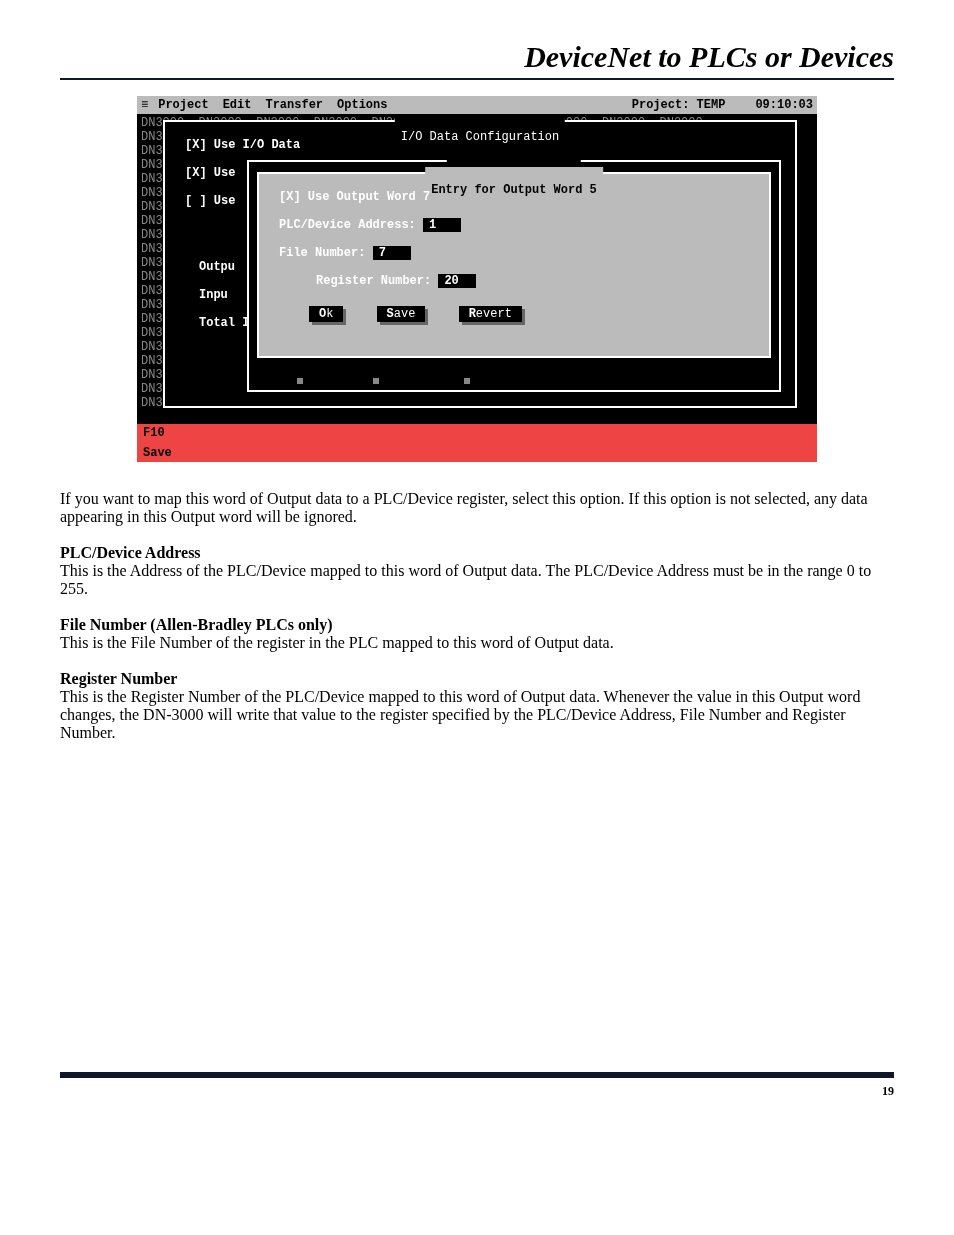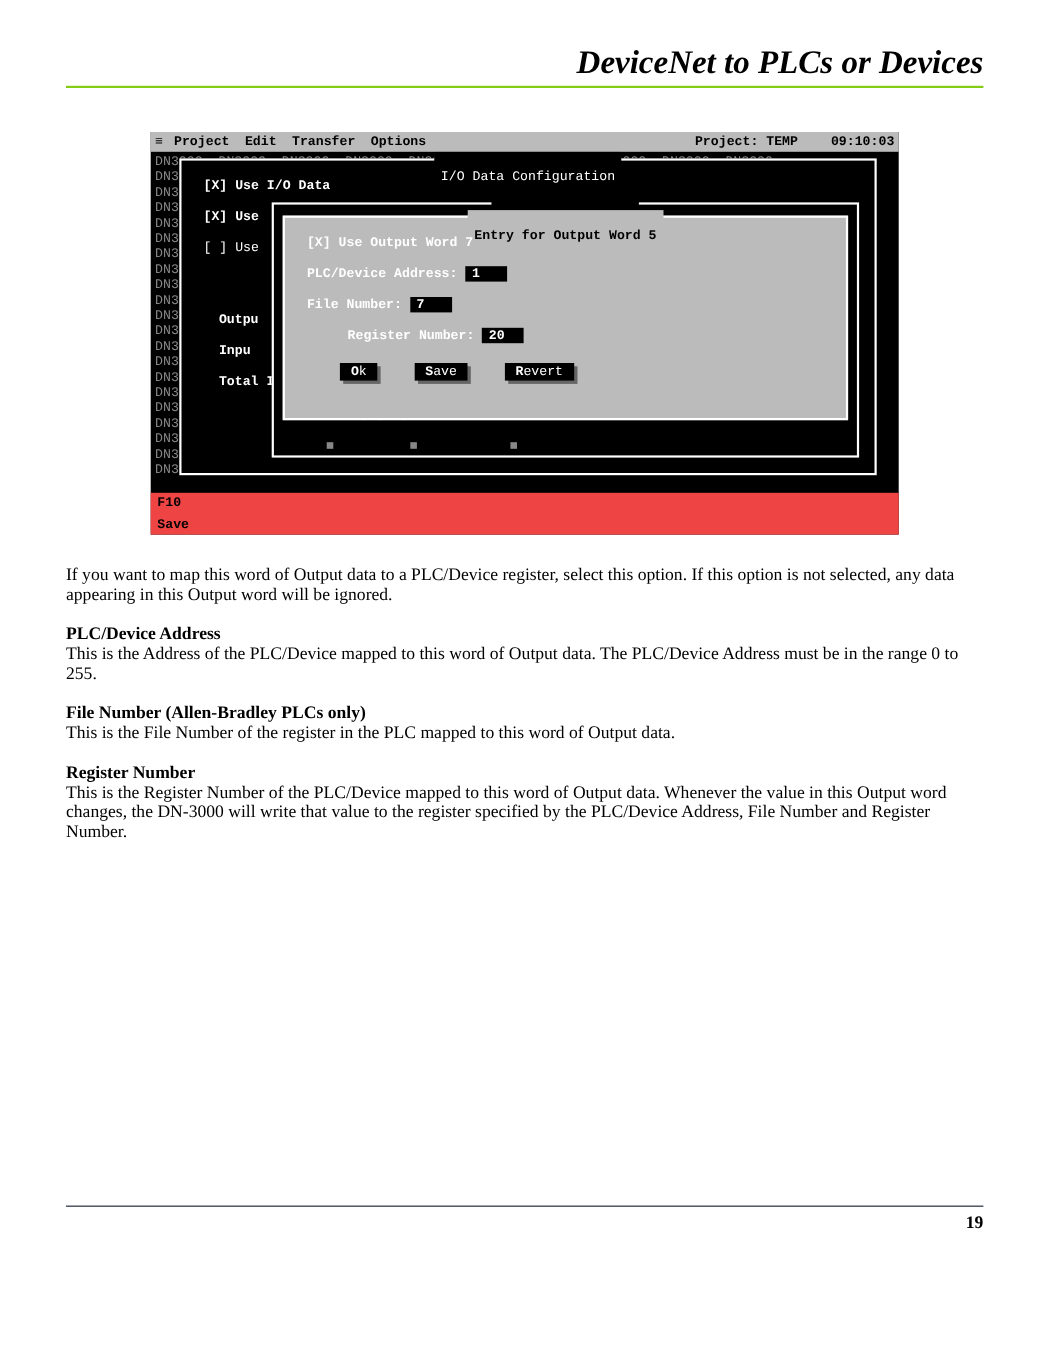--- a/index.html
+++ b/index.html
@@ -10,23 +10,23 @@
     color: #000;
     background: #fff;
     width: 954px;
     box-sizing: border-box;
   }
   .page-title {
     font-style: italic;
     font-weight: bold;
     font-size: 30px;
     text-align: right;
-    border-bottom: 2px solid #84cc16;
+    border-bottom: 2px solid #0f172a;
     padding-bottom: 4px;
-    margin-bottom: 40px;
+    margin-bottom: 16px;
   }
   .screenshot-wrap {
     margin: 0 auto 28px auto;
     width: 680px;
   }
   .tui {
     font-family: "Courier New", monospace;
     font-size: 12px;
     line-height: 14px;
     background: #000;
@@ -110,22 +110,22 @@
     display:flex;
     gap:6px;
     flex-direction:column;
   }
   .help-bar .key { color:#000; font-weight:bold; }
   .section-heading { font-weight: bold; margin-top: 18px; }
   .section-body { margin: 0 0 8px 0; }
   .page-number {
     text-align: right;
     font-weight: bold;
-    font-size: 16px;
-    border-top: 1px solid #0f172a;
+    font-size: 12px;
+    border-top: 6px solid #0f172a;
     padding-top: 6px;
     margin-top: 330px;
   }
   .left-labels { position:absolute; left:34px; color:#fff; font-weight:bold; }
   .right-labels { position:absolute; right:30px; color:#fff; font-weight:bold; }
   .counter { position:absolute; color:#888; }
 </style>
 </head>
 <body>
 
@@ -172,21 +172,21 @@
 DN3                                                                          000
 DN3                                                                          000
 DN3                                                                          000
 DN3000  DN3000  DN3000  DN3000  DN3000  DN3000  DN3000  DN3000  DN3000  DN3000</div>
 
       <div class="tui-frame f1">
         <div class="frame-title">I/O Data Configuration</div>
 
         <div class="row" style="top:16px; left:20px; color:#fff; font-weight:bold;">[X] Use I/O Data</div>
         <div class="row" style="top:44px; left:20px; color:#fff; font-weight:bold;">[X] Use</div>
-        <div class="row" style="top:72px; left:20px; color:#fff; font-weight:normal;">[ ] Use</div>
+        <div class="row" style="top:72px; left:20px; color:#fff; font-weight:bold;">[ ] Use</div>
 
         <div class="left-labels" style="top:138px;">Outpu</div>
         <div class="left-labels" style="top:166px;">Inpu</div>
         <div class="left-labels" style="top:194px;">Total I/</div>
 
         <div class="right-labels" style="top:72px; color:#888;">data)</div>
         <div class="right-labels" style="top:138px;">
           <span style="color:#fff">D</span><span>ata</span>
         </div>
         <div class="right-labels" style="top:166px; color:#888;">

